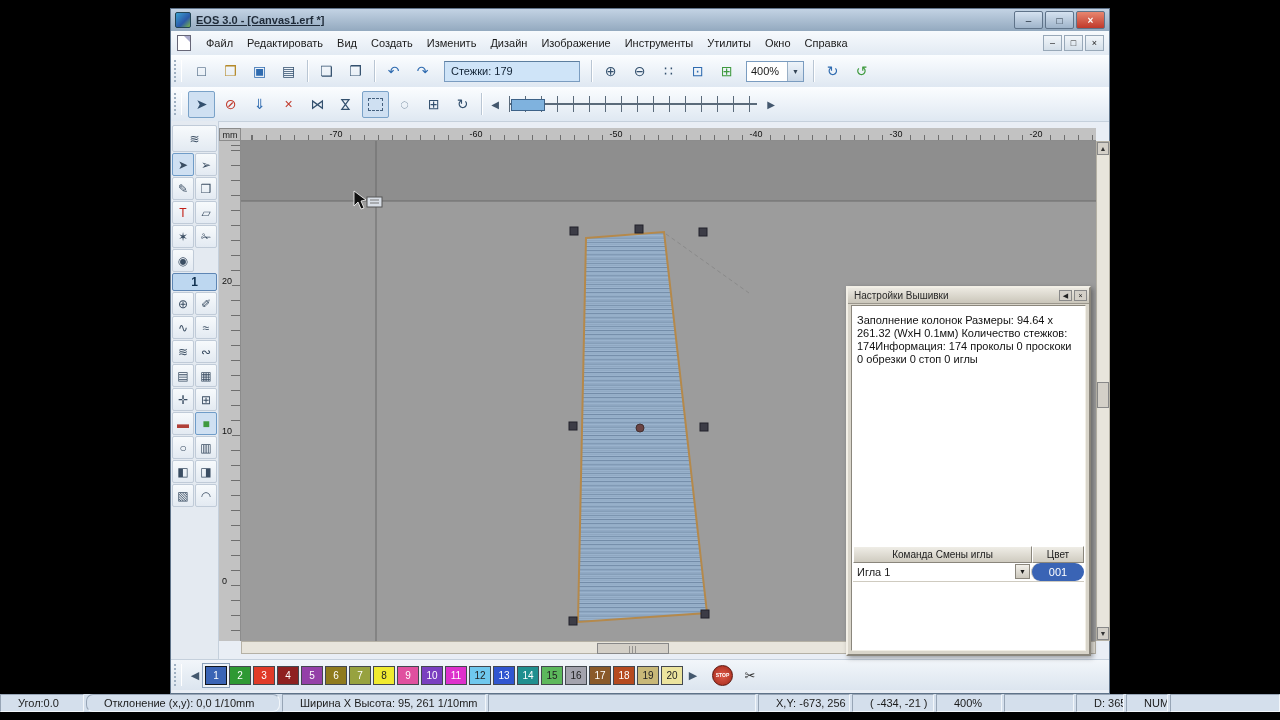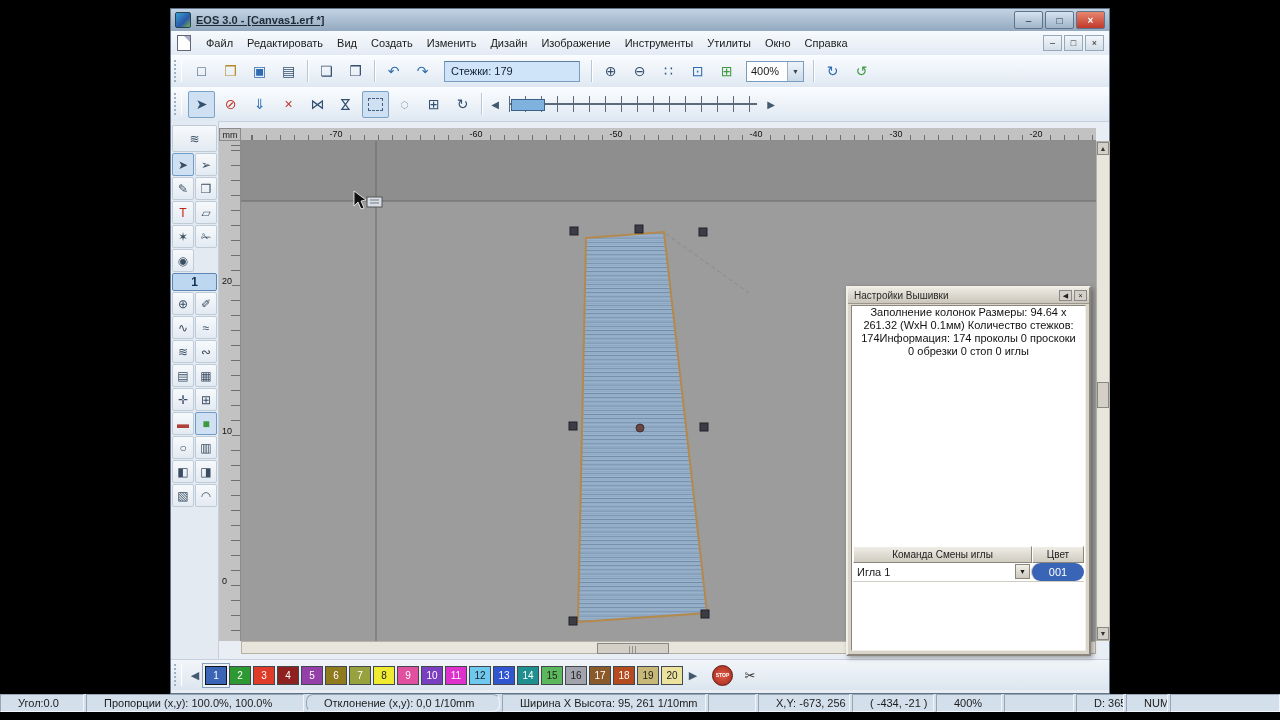--- a/index.html
+++ b/index.html
@@ -106,21 +106,21 @@
   #settings-panel{position:absolute;left:675px;top:277px;width:245px;height:370px;
       background:#d9d5ca;border:2px solid;border-color:#f2efe6 #8a867c #8a867c #f2efe6;
       box-shadow:2px 2px 5px rgba(0,0,0,.35);box-sizing:border-box;z-index:20;}
   #sp-title{height:15px;background:linear-gradient(#ece9e1,#cac6ba);display:flex;align-items:center;
       padding:0 2px 0 6px;font-size:10px;color:#2a2a2a;border-bottom:1px solid #9a968c;}
   .sp-btn{width:13px;height:11px;margin-left:2px;background:#d4d0c8;border:1px solid #888;
       display:flex;align-items:center;justify-content:center;font-size:7px;color:#222;box-sizing:border-box;}
   #sp-title .spacer{flex:1;}
   #sp-body{position:absolute;left:3px;top:17px;right:3px;bottom:3px;background:#fff;
       border:1px solid;border-color:#8a867c #f2efe6 #f2efe6 #8a867c;box-sizing:border-box;}
-  #sp-info{padding:0 5px;line-height:13px;color:#111;text-align:center;}
+  #sp-info{padding:8px 5px;line-height:13px;color:#111;}
   #sp-table{position:absolute;left:1px;right:1px;top:240px;}
   .sp-head{display:flex;}
   .sp-th{height:17px;background:linear-gradient(#efede6,#cfcbc0);border:1px solid;
       border-color:#fff #8a867c #8a867c #fff;box-sizing:border-box;display:flex;align-items:center;
       justify-content:center;font-size:10px;}
   .sp-th.c1{flex:1;} .sp-th.c2{width:52px;}
   .sp-row{display:flex;height:18px;border-bottom:1px solid #cfcbc0;}
   #needle-cell{flex:1;display:flex;align-items:center;padding-left:4px;position:relative;}
   #needle-drop{position:absolute;right:1px;top:1px;width:15px;height:15px;background:linear-gradient(#f2f0ea,#ccc8bd);
       border:1px solid #8a867c;font-size:7px;display:flex;align-items:center;justify-content:center;box-sizing:border-box;}
@@ -528,21 +528,20 @@
       <div class="pal-arrow">▶</div>
       <div id="stop-btn">STOP</div>
       <div id="trim-btn">
           <span>✂</span>
         </div>
     </div>
   </div>
 
   <div id="statusbar">
     <div class="seg" style="width:84px;">Угол:0.0</div>
-    <div class="seg" style="width:218px;">Пропорции (x,y): 100.0%, 100.0%</div>
     <div class="seg" style="width:194px;border-radius:7px;">Отклонение (x,y): 0,0 1/10mm</div>
     <div class="seg" style="width:204px;">Ширина X Высота: 95, 261 1/10mm</div>
     <div class="seg fill"></div>
     <div class="seg" style="width:92px;">X,Y: -673, 256</div>
     <div class="seg" style="width:82px;">( -434, -21 )</div>
     <div class="seg" style="width:66px;">400%</div>
     <div class="seg" style="width:70px;"></div>
     <div class="seg" style="width:48px;">D: 365</div>
     <div class="seg" style="width:42px;">NUM</div>
     <div class="seg" style="width:110px;margin-right:0;"></div>

